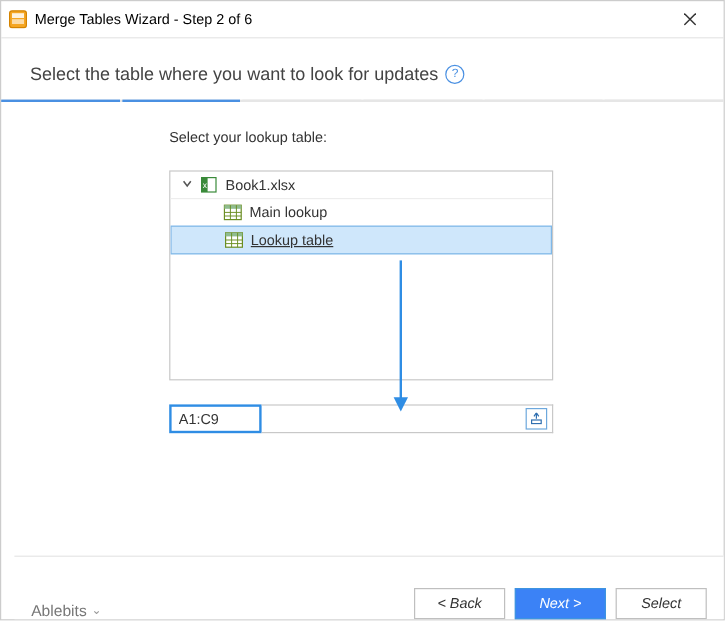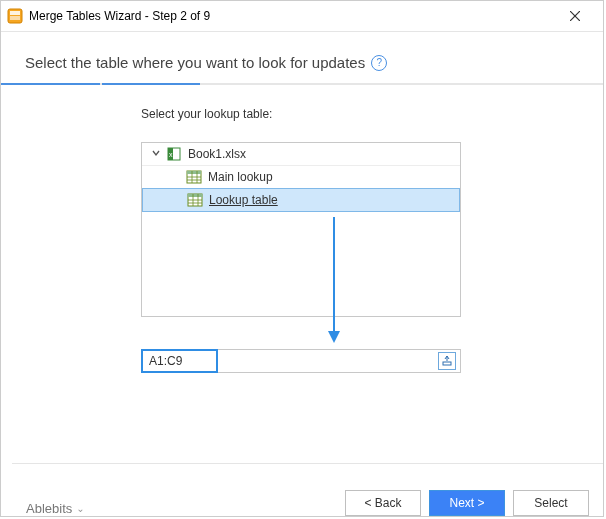--- a/index.html
+++ b/index.html
@@ -47,21 +47,21 @@
     align-items: center;
     justify-content: center;
     cursor: default;
   }
   .titlebar .close svg { width: 10px; height: 10px; }
 
   
   .heading {
     padding: 22px 24px 12px 24px;
     display: flex;
-    align-items: flex-end;
+    align-items: flex-start;
     font-size: 15px;
     color: #444;
   }
   .heading .help {
     margin-left: 6px;
     width: 14px;
     height: 14px;
     border: 1px solid #4a90e2;
     border-radius: 50%;
     color: #4a90e2;
@@ -146,21 +146,21 @@
     left: 331px;
     top: 216px;
     width: 4px;
     height: 126px;
     pointer-events: none;
   }
 
   
   .range-row {
     margin-left: 140px;
-    margin-top: 32px;
+    margin-top: 20px;
     width: 320px;
     display: flex;
     align-items: stretch;
   }
   .range-input {
     width: 77px;
     height: 24px;
     border: 2px solid #2f8de4;
     box-sizing: border-box;
     font-size: 12px;
@@ -215,41 +215,42 @@
     min-width: 76px;
     height: 26px;
     border: 1px solid #bfbfbf;
     background: #fff;
     font-size: 12px;
     font-family: inherit;
     color: #333;
     margin-left: 8px;
     cursor: default;
     padding: 0 10px;
+    font-style: italic;
   }
   .btn.primary {
     background: #3b82f6;
     border-color: #3e94e0;
     color: #fff;
   }
 </style>
 </head>
 <body>
 
 <div class="window">
 
   <div class="titlebar">
     <span class="app-icon">
       <svg viewBox="0 0 16 16">
         <rect x="1" y="1" width="14" height="14" rx="2" fill="#f5a623" stroke="#d48300" stroke-width="1"></rect>
         <rect x="3" y="3" width="10" height="4" fill="#fff" opacity="0.85"></rect>
         <rect x="3" y="8" width="10" height="4" fill="#fff" opacity="0.6"></rect>
       </svg>
     </span>
-    <span class="title">Merge Tables Wizard - Step 2 of 9</span>
+    <span class="title">Merge Tables Wizard - Step 2 of 6</span>
     <div class="close">
       <svg viewBox="0 0 10 10">
         <line x1="0" y1="0" x2="10" y2="10" stroke="#333" stroke-width="1.2"></line>
         <line x1="10" y1="0" x2="0" y2="10" stroke="#333" stroke-width="1.2"></line>
       </svg>
     </div>
   </div>
 
   <div class="heading">
     <span>Select the table where you want to look for updates</span>

